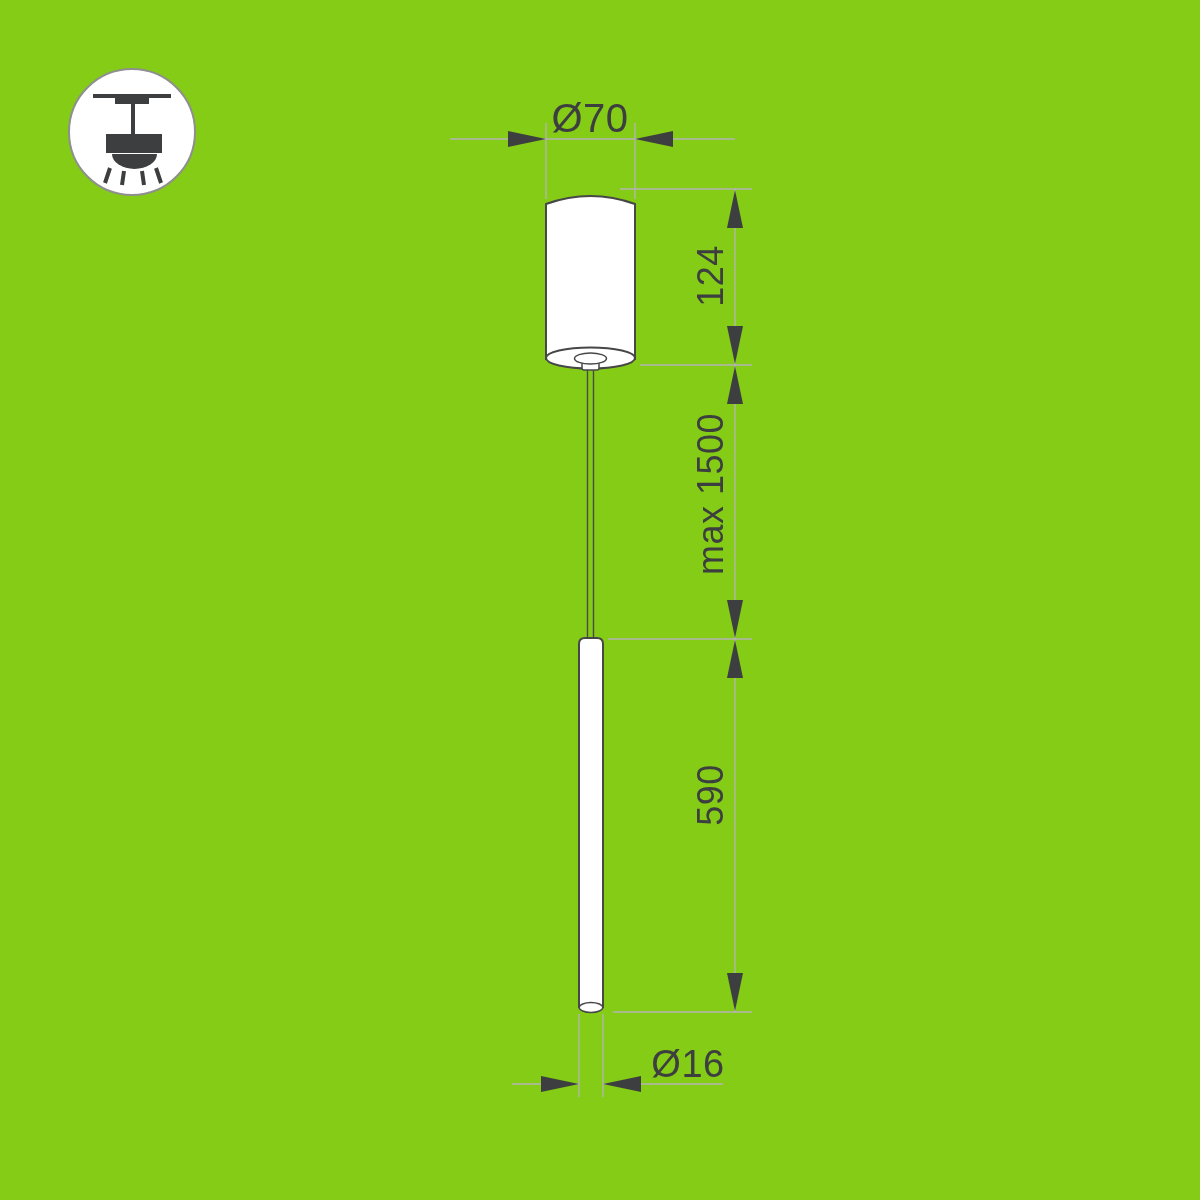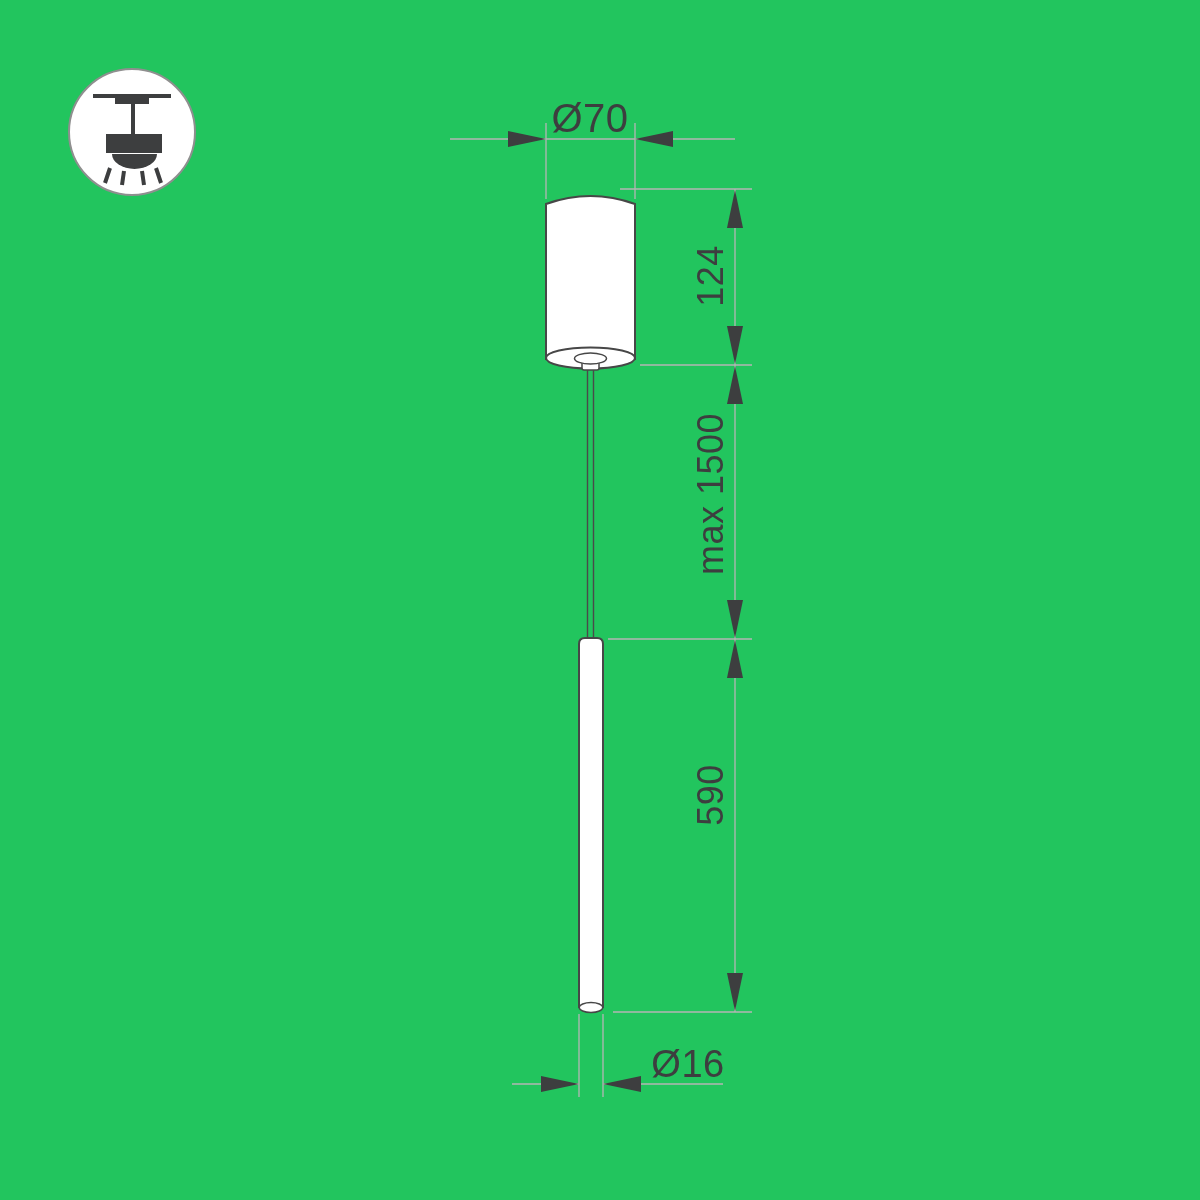--- a/index.html
+++ b/index.html
@@ -5,21 +5,21 @@
   html, body {
     margin: 0;
     padding: 0;
     background: #ffffff;
     font-family: "Liberation Sans", sans-serif;
   }
   .stage {
     position: relative;
     width: 1200px;
     height: 1200px;
-    background: #22c55e;
+    background: #84cc16;
     overflow: hidden;
   }
   svg { display: block; width: 1200px; height: 1200px; }
   .outline-fill { stroke: #474747; stroke-width: 2;   fill: #ffffff; }
   .outline-thin { stroke: #474747; stroke-width: 1.5; fill: #ffffff; }
   .cable        { stroke: #4a4a4a; stroke-width: 1.4; fill: none; }
   .dimline      { stroke: #b5b5b5; stroke-width: 1.3; fill: none; }
   .arrow        { fill: #3d3e3f; stroke: none; }
   .dimtext      { fill: #3d3e3f; font-weight: 300; letter-spacing: 0.5px; }
   .icon-stroke  { stroke: #3d3e3f; stroke-width: 4; fill: none; }

